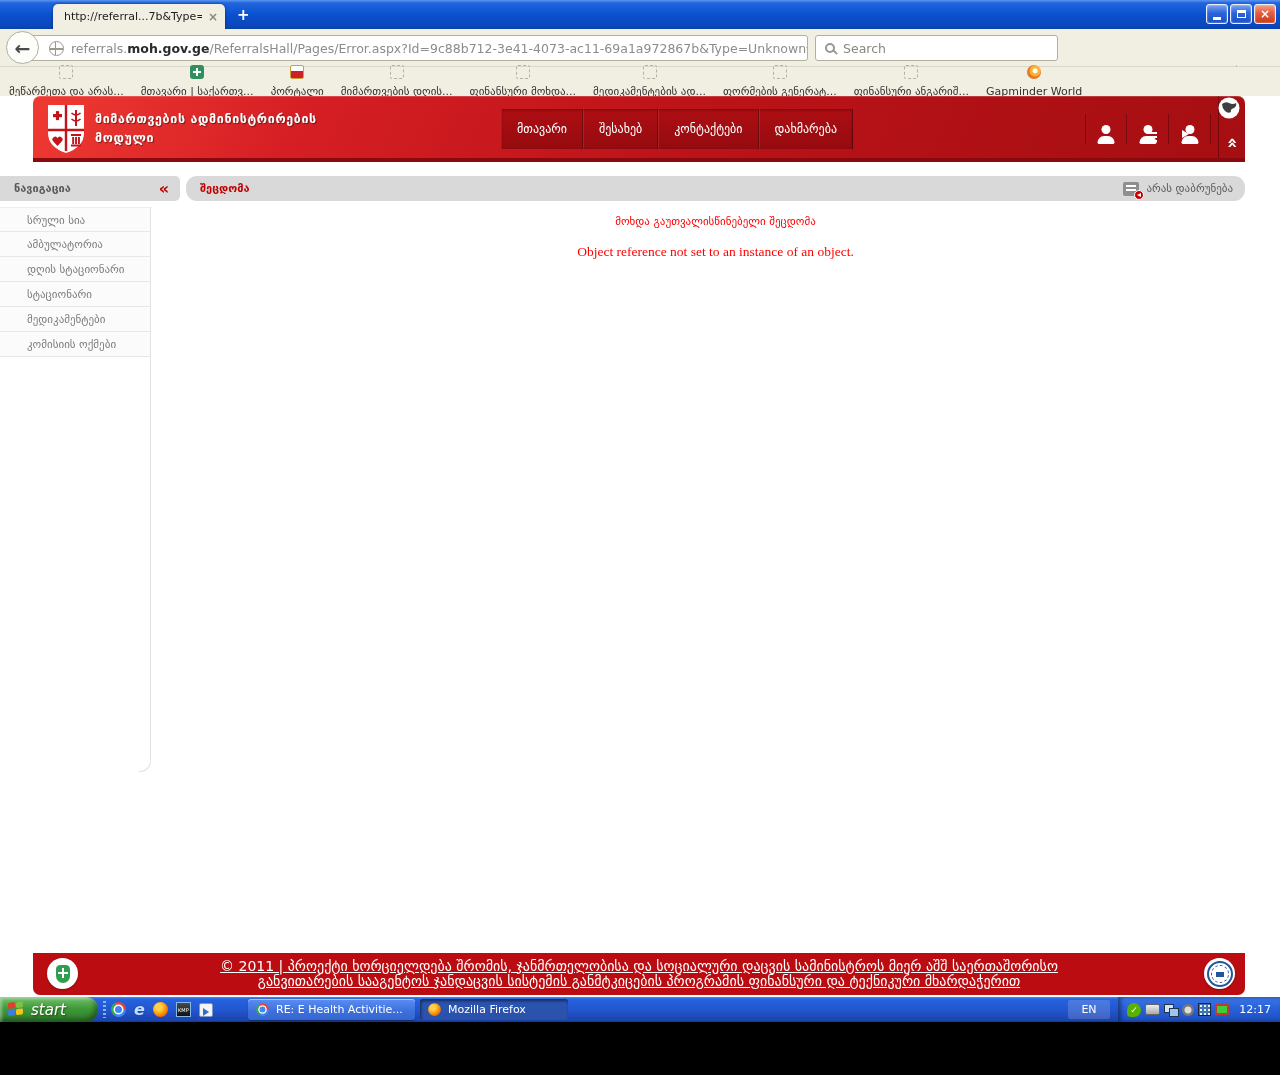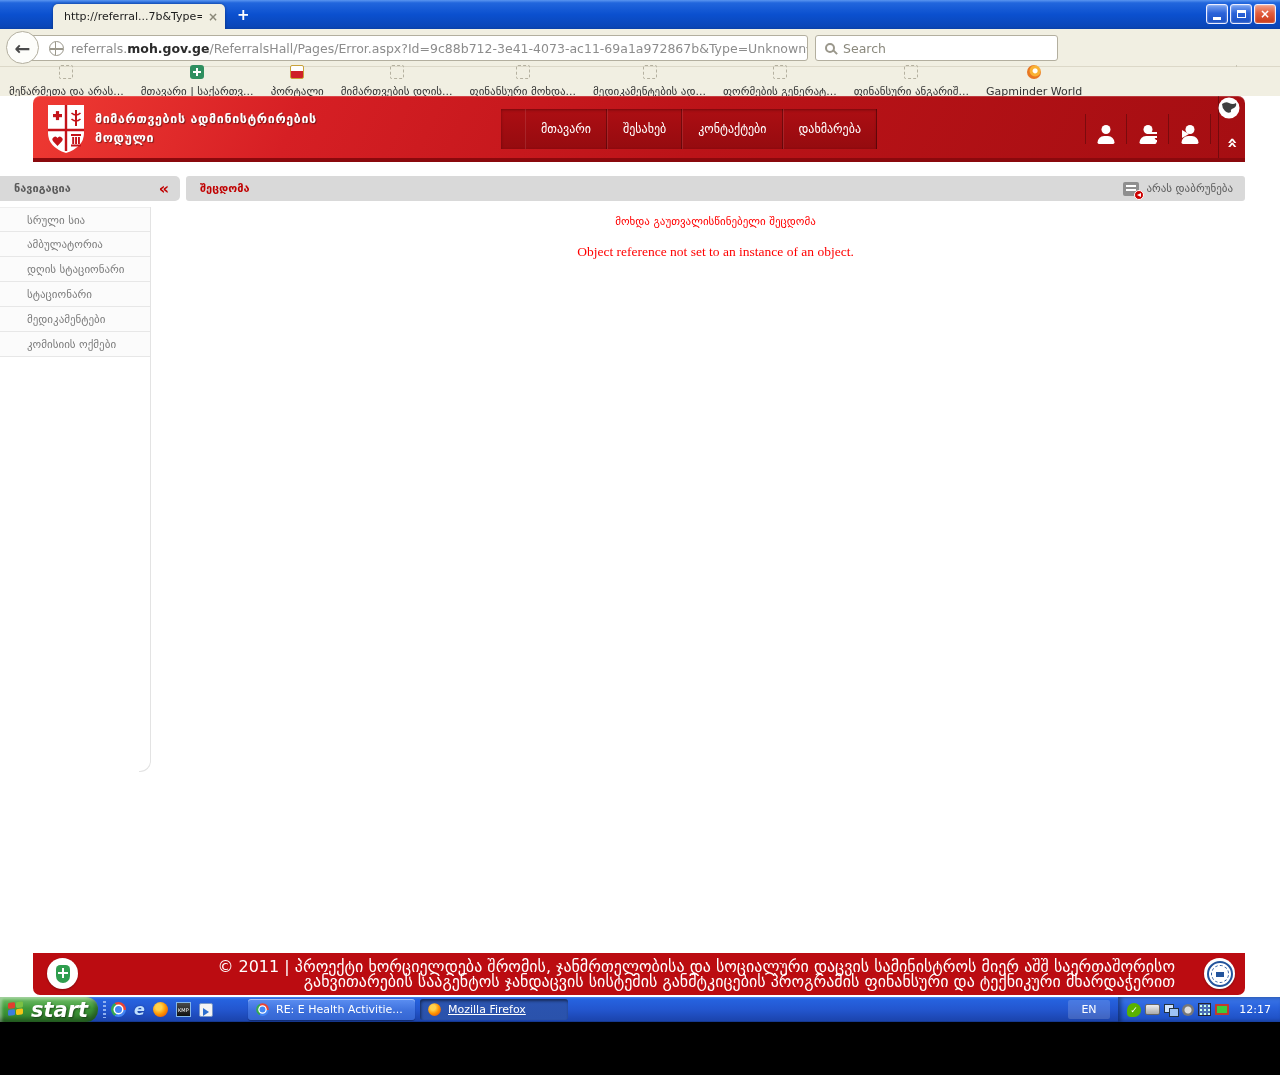--- a/index.html
+++ b/index.html
@@ -78,21 +78,21 @@
   .page { position:absolute; top:96px; left:0; width:1280px; height:901px; background:#fff; }
 
   .sheader { position:absolute; left:33px; top:0; width:1212px; height:66px;
     border-radius:7px 7px 0 0; border-bottom:4px solid #8a090d;
     background:linear-gradient(115deg,#ef3a33 0%,#d61f24 22%,#bb1318 55%,#a50e12 100%);
     box-shadow:inset 0 1px 0 rgba(255,255,255,.18); }
   .slogo { position:absolute; left:13px; top:7px; }
   .stitle { position:absolute; left:62px; top:13px; color:#fff; font-weight:bold; font-size:12.5px;
     line-height:19px; letter-spacing:.6px; text-shadow:1px 1px 1px rgba(0,0,0,.45); }
   .snav { position:absolute; left:468px; top:13px; height:40px; display:flex;
-    background:linear-gradient(#ad0e13,#950b0f); box-shadow:inset 0 1px 3px rgba(0,0,0,.35);padding-left:24px; }
+    background:linear-gradient(#ad0e13,#950b0f); box-shadow:inset 0 1px 3px rgba(0,0,0,.35); }
   .snav-item { padding:0 15px; line-height:40px; color:#fff; font-size:12px;
     border-right:1px solid rgba(0,0,0,.3); border-left:1px solid rgba(255,255,255,.1); }
   .susers { position:absolute; right:34px; top:16px; display:flex; align-items:center; height:34px; }
   .suser { width:42px; height:30px; display:flex; justify-content:center; align-items:flex-end;
     border-right:1px solid rgba(0,0,0,.28); position:relative; }
   .suser:first-child { border-left:1px solid rgba(0,0,0,.28); }
   .person { position:relative; width:20px; height:19px; }
   .person::before { content:""; position:absolute; left:50%; transform:translateX(-50%); top:0;
     width:9px; height:9px; background:#fff; border-radius:50%; }
   .person::after { content:""; position:absolute; left:50%; transform:translateX(-50%); bottom:0;
@@ -104,21 +104,21 @@
   .shead-div { position:absolute; right:26px; top:0; bottom:0; width:1px; background:rgba(0,0,0,.3); }
   .sglobe { position:absolute; right:5px; top:1px; }
   .schev { position:absolute; right:7px; top:36px; color:#fff; font-weight:bold; font-size:17px;
     transform:rotate(90deg); letter-spacing:-2px; }
 
   .sidebar-bar { position:absolute; left:0; top:80px; width:180px; height:25px; background:#d9d9d9;
     border-radius:0 5px 5px 0; display:flex; align-items:center; padding:0 11px 0 14px; }
   .sidebar-title { font-size:11px; font-weight:bold; color:#5a5a5a; flex:1; }
   .collapse { color:#c00000; font-size:16px; font-weight:bold; }
   .content-bar { position:absolute; left:186px; top:80px; width:1059px; height:25px; background:#d9d9d9;
-    border-radius:3px; display:flex; align-items:center; padding:0 12px 0 14px; }
+    border-radius:11px; display:flex; align-items:center; padding:0 12px 0 14px; }
   .content-title { font-size:11px; font-weight:bold; color:#c00000; }
   .back-link { margin-left:auto; display:flex; align-items:center; gap:7px; font-size:11px; color:#5a5a5a; }
   .ret-ico { width:16px; height:14px; background:#8f8f8f; border-radius:2px; position:relative; }
   .ret-ico::before { content:""; position:absolute; left:3px; top:3px; width:10px; height:2px; background:#fff;
     box-shadow:0 4px 0 #fff; }
   .ret-badge { position:absolute; right:-5px; bottom:-4px; width:10px; height:10px; background:#cc0000;
     border:1px solid #fff; border-radius:50%; }
   .ret-badge::before { content:""; position:absolute; left:2px; top:2px; width:0; height:0;
     border-right:4px solid #fff; border-top:2px solid transparent; border-bottom:2px solid transparent; }
 
@@ -134,40 +134,40 @@
     font-size:13.5px; font-family:"Liberation Serif", serif; }
 
   
   .footer { position:absolute; left:33px; top:857px; width:1212px; height:42px; background:#bb0c11;
     border-radius:0 0 7px 7px; }
   .f-logo-left { position:absolute; left:14px; top:5px; width:31px; height:31px; background:#fff;
     border-radius:50%; display:flex; align-items:center; justify-content:center; box-shadow:0 1px 2px rgba(0,0,0,.3); }
   .gshield { width:14px; height:18px; background:#2f9e4f; border-radius:6px 6px 10px 10px;
     background-image:linear-gradient(#fff,#fff),linear-gradient(#fff,#fff);
     background-size:2px 10px,10px 2px; background-position:center 45%; background-repeat:no-repeat; }
-  .f-text { position:absolute; left:70px; right:70px; top:6px; color:#fff; font-size:16px;
-    line-height:15px; text-align:right; }
+  .f-text { position:absolute; left:70px; right:70px; top:6px; color:#fff; font-size:14px;
+    line-height:15px; text-align:center;text-decoration:underline; }
   .f-logo-right { position:absolute; right:10px; top:5px; width:31px; height:31px; background:#fff;
     border-radius:50%; display:flex; align-items:center; justify-content:center; box-shadow:0 1px 2px rgba(0,0,0,.3); }
   .seal { width:26px; height:26px; border:2px solid #23549c; border-radius:50%; background:#fff; position:relative; }
   .seal::before { content:""; position:absolute; inset:2px; border:1px dashed #23549c; border-radius:50%; }
   .seal::after { content:""; position:absolute; left:7px; top:9px; width:8px; height:5px; background:#23549c; }
 
   
   .taskbar { position:absolute; left:0; top:997px; width:1280px; height:25px;
     background:linear-gradient(180deg,#4b86ef 0%,#2663e0 8%,#2356cf 50%,#1b44ad 95%,#12327f 100%); }
   .startbtn { position:absolute; left:0; top:0; width:98px; height:25px; border-radius:0 12px 12px 0;
     background:linear-gradient(180deg,#74c16c 0%,#3f9a39 45%,#2f7d2b 100%);
     box-shadow:inset -3px -3px 5px rgba(0,0,0,.35), inset 2px 2px 3px rgba(255,255,255,.4);
     display:flex; align-items:center; gap:6px; padding-left:8px; }
   .start-flag { width:17px; height:15px; display:grid; grid-template-columns:7px 7px;
     grid-template-rows:6px 6px; gap:1px; transform:skewY(-6deg); }
   .start-flag span { border-radius:1.5px; }
   .fl-r { background:#e23d2e; } .fl-g { background:#7bc143; } .fl-b { background:#3b7de0; } .fl-y { background:#f5c518; }
-  .start-label { color:#fff; font-size:21px; font-weight:bold; font-style:italic;
+  .start-label { color:#fff; font-size:15px; font-weight:normal; font-style:italic;
     text-shadow:1px 1px 2px rgba(0,0,0,.5); }
   .qsep { position:absolute; left:103px; top:4px; width:3px; height:17px;
     background:repeating-linear-gradient(180deg,#8fb0f0 0 2px,transparent 2px 4px); }
   .ql { position:absolute; left:111px; top:0; height:25px; display:flex; align-items:center; gap:8px; }
   .i-chrome { width:15px; height:15px; border-radius:50%; position:relative;
     background:conic-gradient(from -30deg,#ea4335 0 120deg,#4285f4 0 240deg,#34a853 0 360deg); }
   .i-chrome::after { content:""; position:absolute; inset:4px; border-radius:50%; background:#4285f4;
     box-shadow:0 0 0 1.5px #fff; }
   .i-ie { color:#bfe0ff; font-size:16px; font-weight:bold; font-style:italic; text-shadow:0 0 2px #1a3a8c; }
   .i-firefox { width:15px; height:15px; border-radius:50%;
@@ -176,21 +176,21 @@
     color:#fff; font-size:5px; display:flex; align-items:center; justify-content:center; }
   .i-app { width:14px; height:14px; background:#f4f4f4; border:1px solid #7c99c9; border-radius:2px; position:relative; }
   .i-app::after { content:""; position:absolute; left:3px; top:4px; width:0; height:0;
     border-left:6px solid #2e6fd0; border-top:4px solid transparent; border-bottom:4px solid transparent; }
   .taskbtn { position:absolute; top:2px; height:21px; border-radius:3px; display:flex; align-items:center;
     gap:6px; padding:0 7px; color:#fff; font-size:11px; white-space:nowrap; overflow:hidden; }
   .taskbtn .mini { transform:scale(.85); flex:none; }
   .tb1 { left:248px; width:167px; background:linear-gradient(#5c8ff2,#3e71dd 55%,#3566d2);
     box-shadow:inset 0 1px 0 rgba(255,255,255,.45), 0 1px 1px rgba(0,0,0,.35); }
   .tb2 { left:420px; width:148px; background:linear-gradient(#2b54b0,#2a52ab);
-    box-shadow:inset 1px 2px 3px rgba(0,0,0,.5);text-decoration:underline; }
+    box-shadow:inset 1px 2px 3px rgba(0,0,0,.5); }
   .lang { position:absolute; left:1068px; top:3px; width:42px; height:19px; display:flex; align-items:center;
     justify-content:center; color:#fff; font-size:11px; background:rgba(255,255,255,.16); border-radius:2px; }
   .tray { position:absolute; left:1118px; top:0; width:162px; height:25px;
     background:linear-gradient(180deg,#3c77e8 0%,#2a63dd 40%,#1d4dc0 100%);
     box-shadow:inset 3px 0 4px rgba(0,0,0,.4); display:flex; align-items:center; gap:4px; padding-left:9px; }
   .t-shield { width:14px; height:14px; border-radius:50% 50% 50% 4px; background:#59b200; color:#fff;
     font-size:9px; font-weight:bold; text-align:center; line-height:14px; }
   .t-printer { width:15px; height:11px; background:linear-gradient(#eee,#aaa); border:1px solid #666; border-radius:2px; }
   .t-net { width:14px; height:12px; position:relative; }
   .t-net::before,.t-net::after { content:""; position:absolute; width:8px; height:7px; background:#cfe3ff; border:1px solid #234; }

